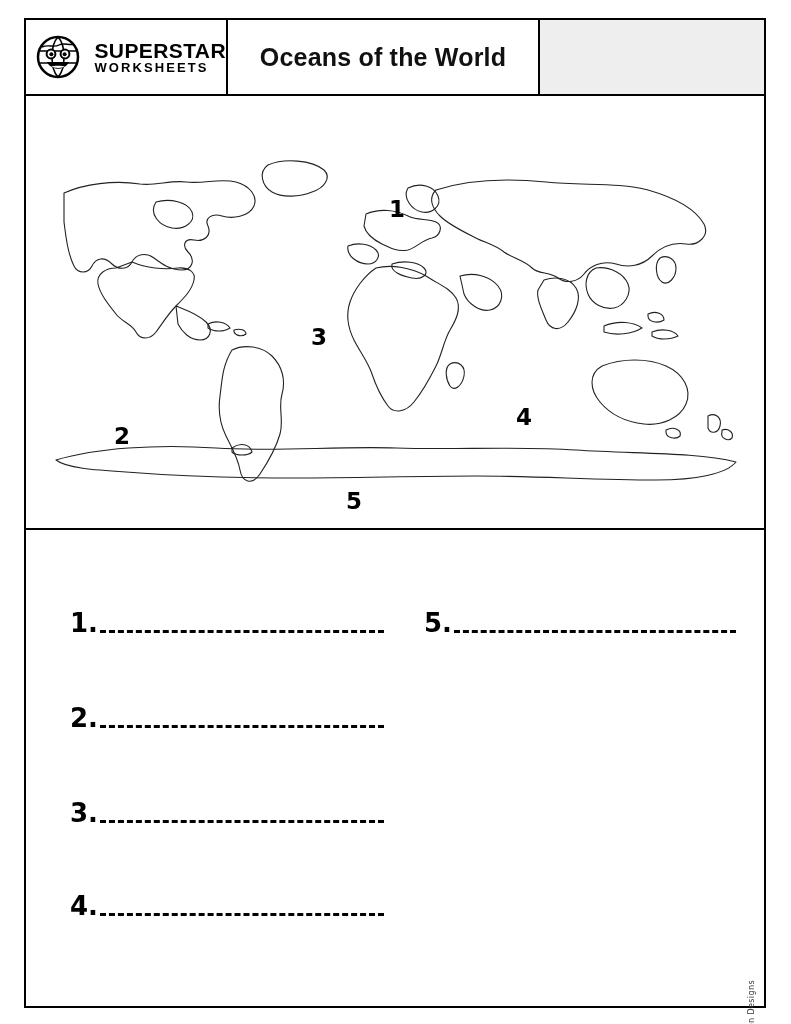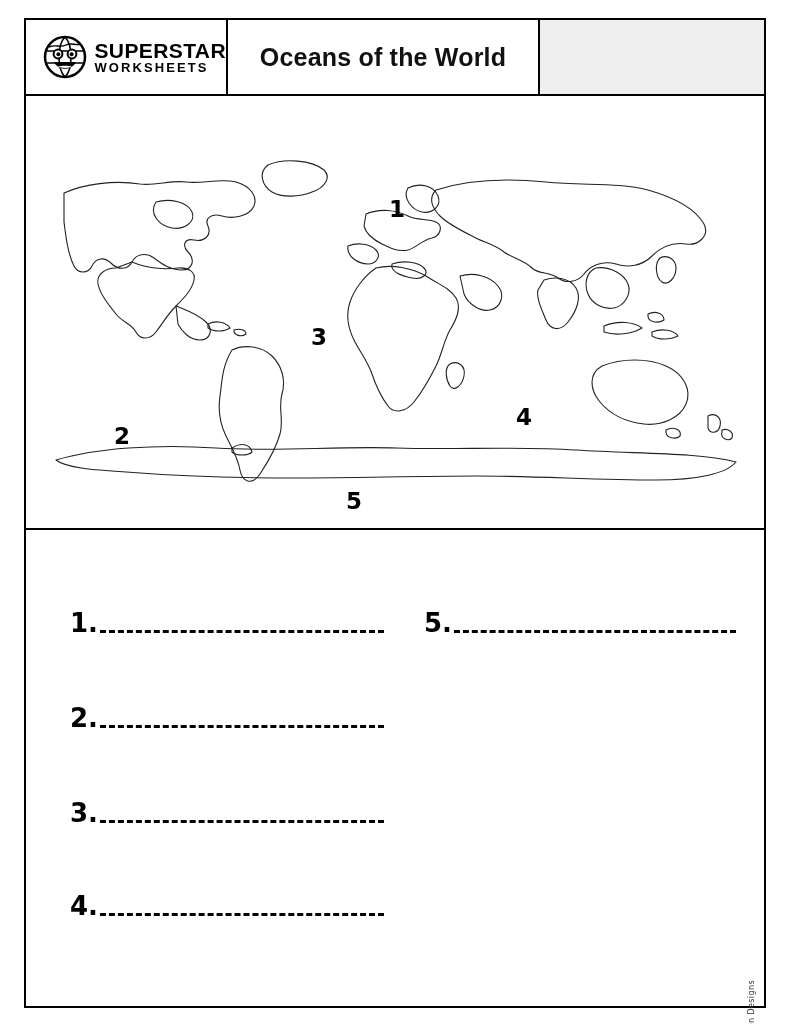--- a/index.html
+++ b/index.html
@@ -46,21 +46,21 @@
     box-sizing: border-box;
     border-bottom: 2px solid #000;
   }
   .header-logo {
     width: 202px;
     height: 100%;
     box-sizing: border-box;
     border-right: 2px solid #000;
     display: flex;
     align-items: center;
-    justify-content: flex-end;
+    justify-content: space-between;
     padding-left: 10px;
     background: #fff;
   }
   .logo-badge {
     width: 44px;
     height: 44px;
     flex: 0 0 44px;
     margin-right: 7px;
   }
   .logo-text {

